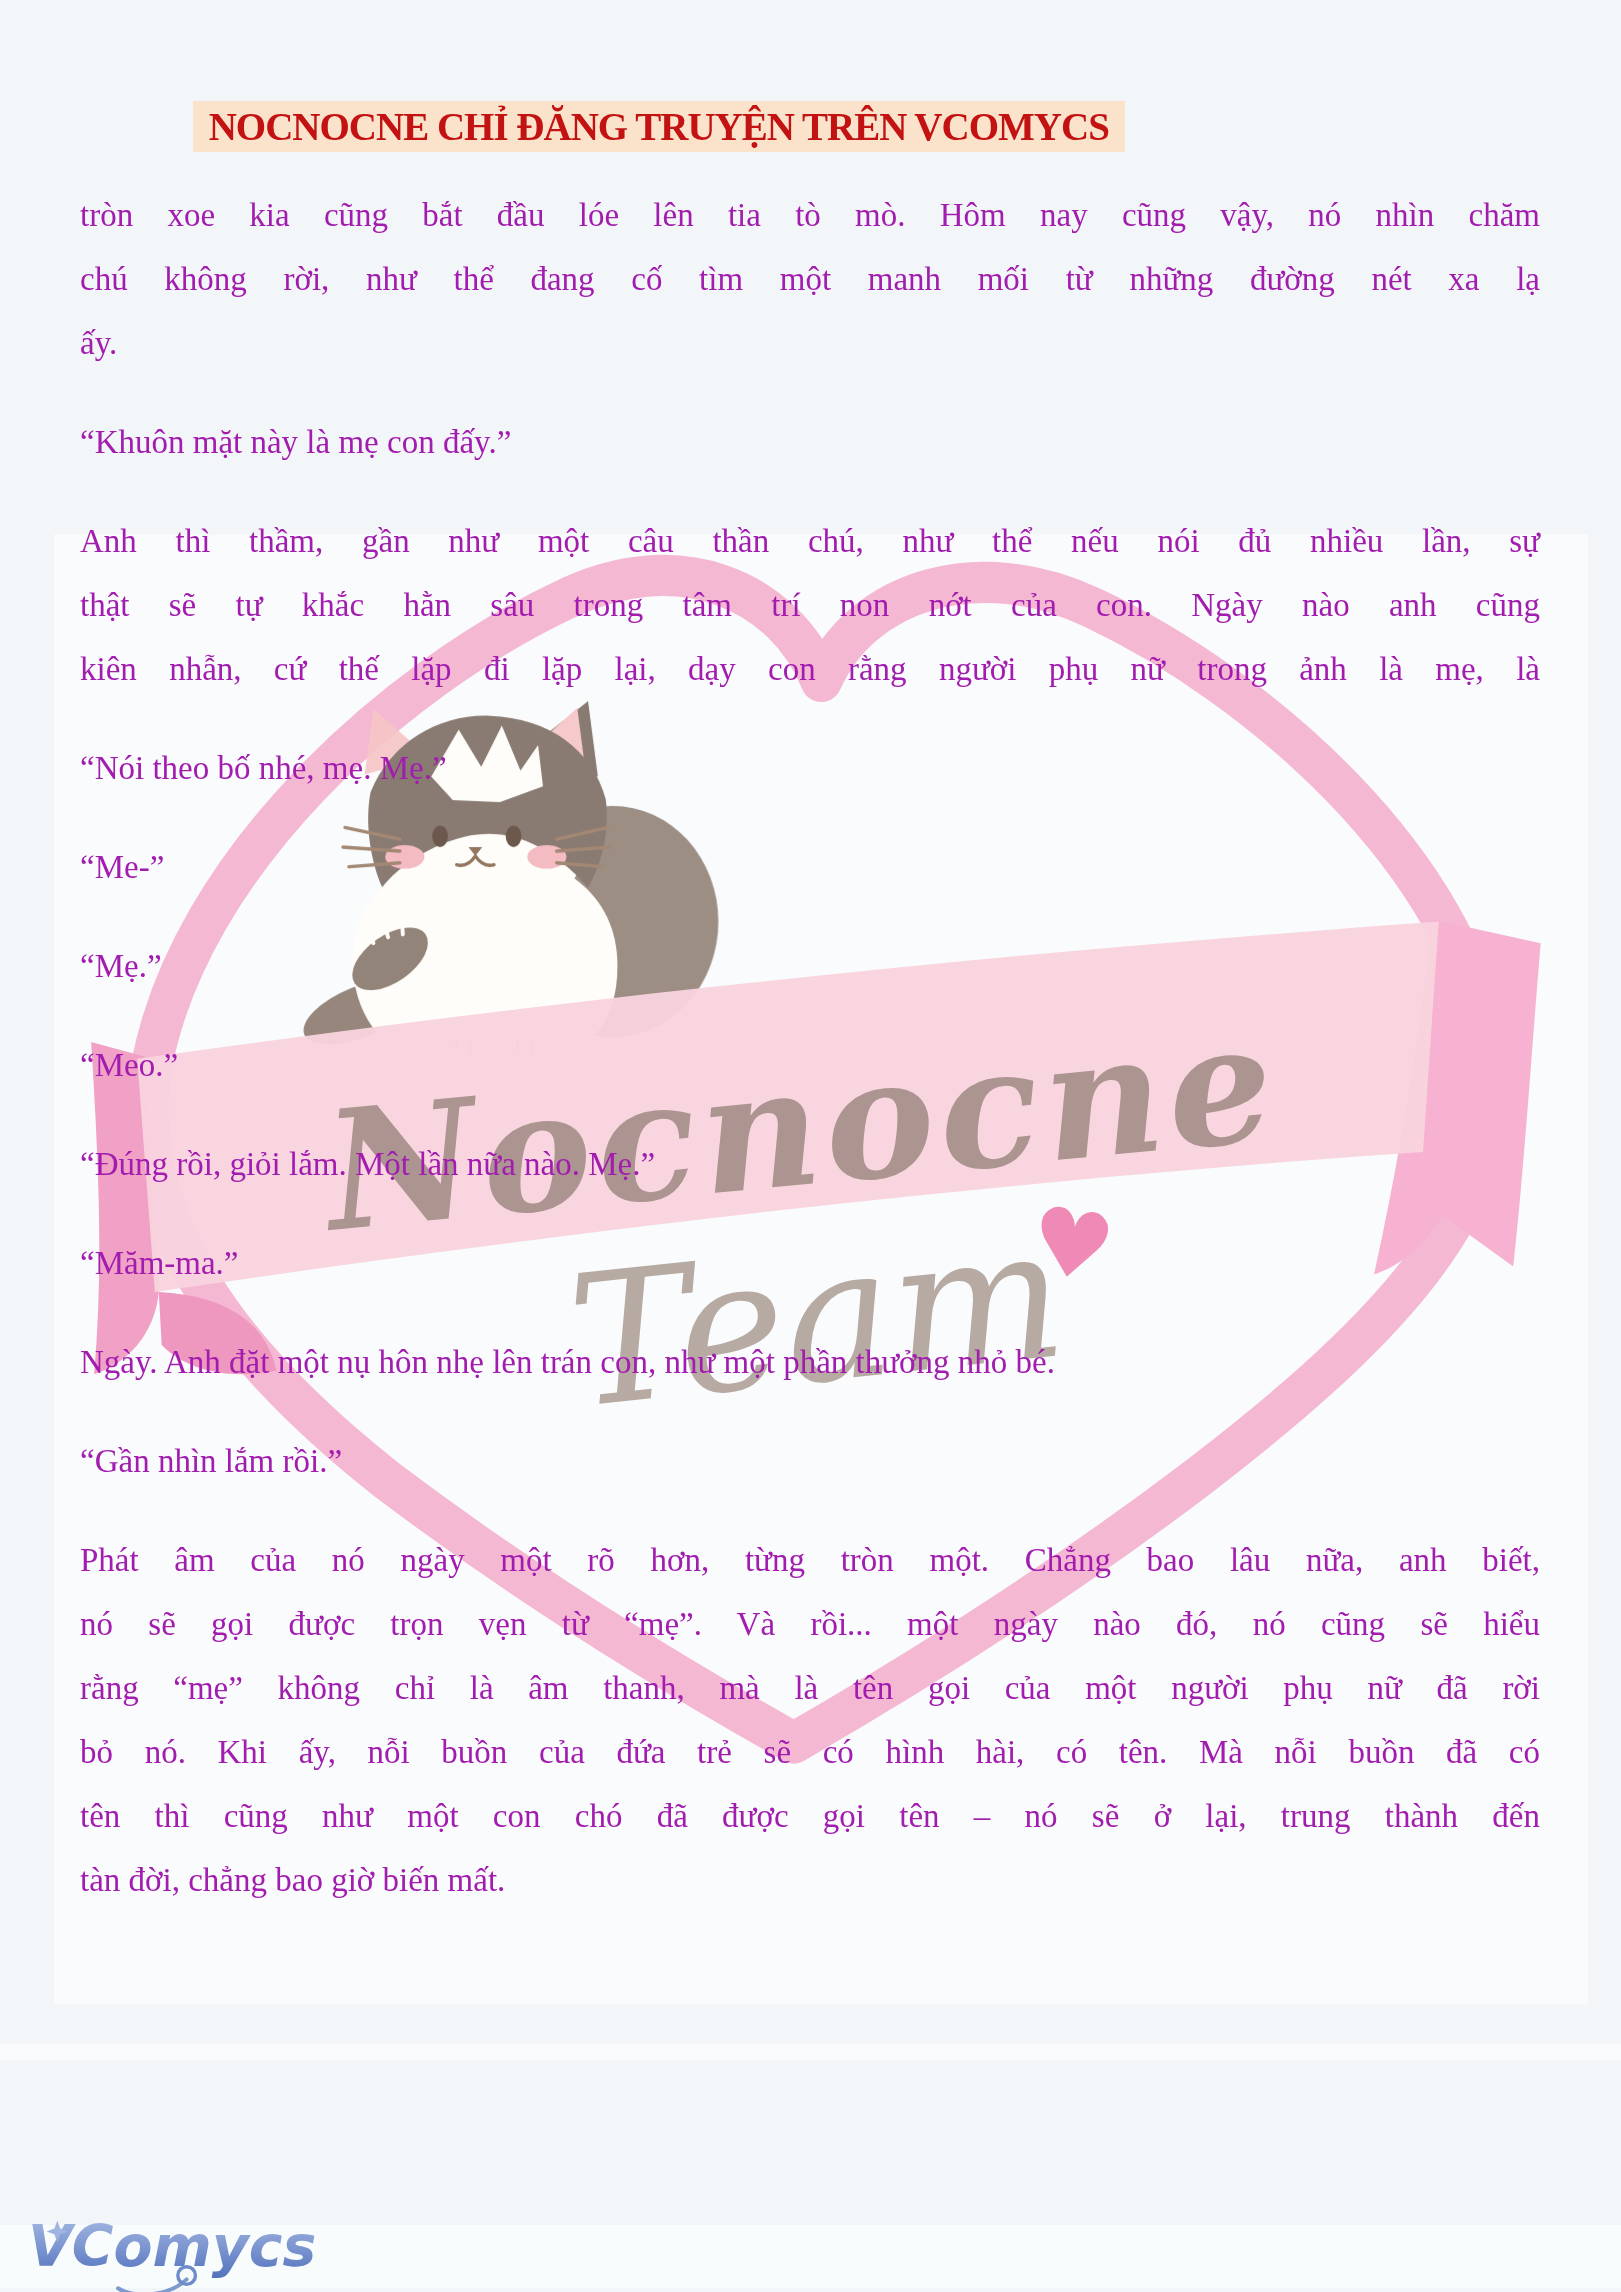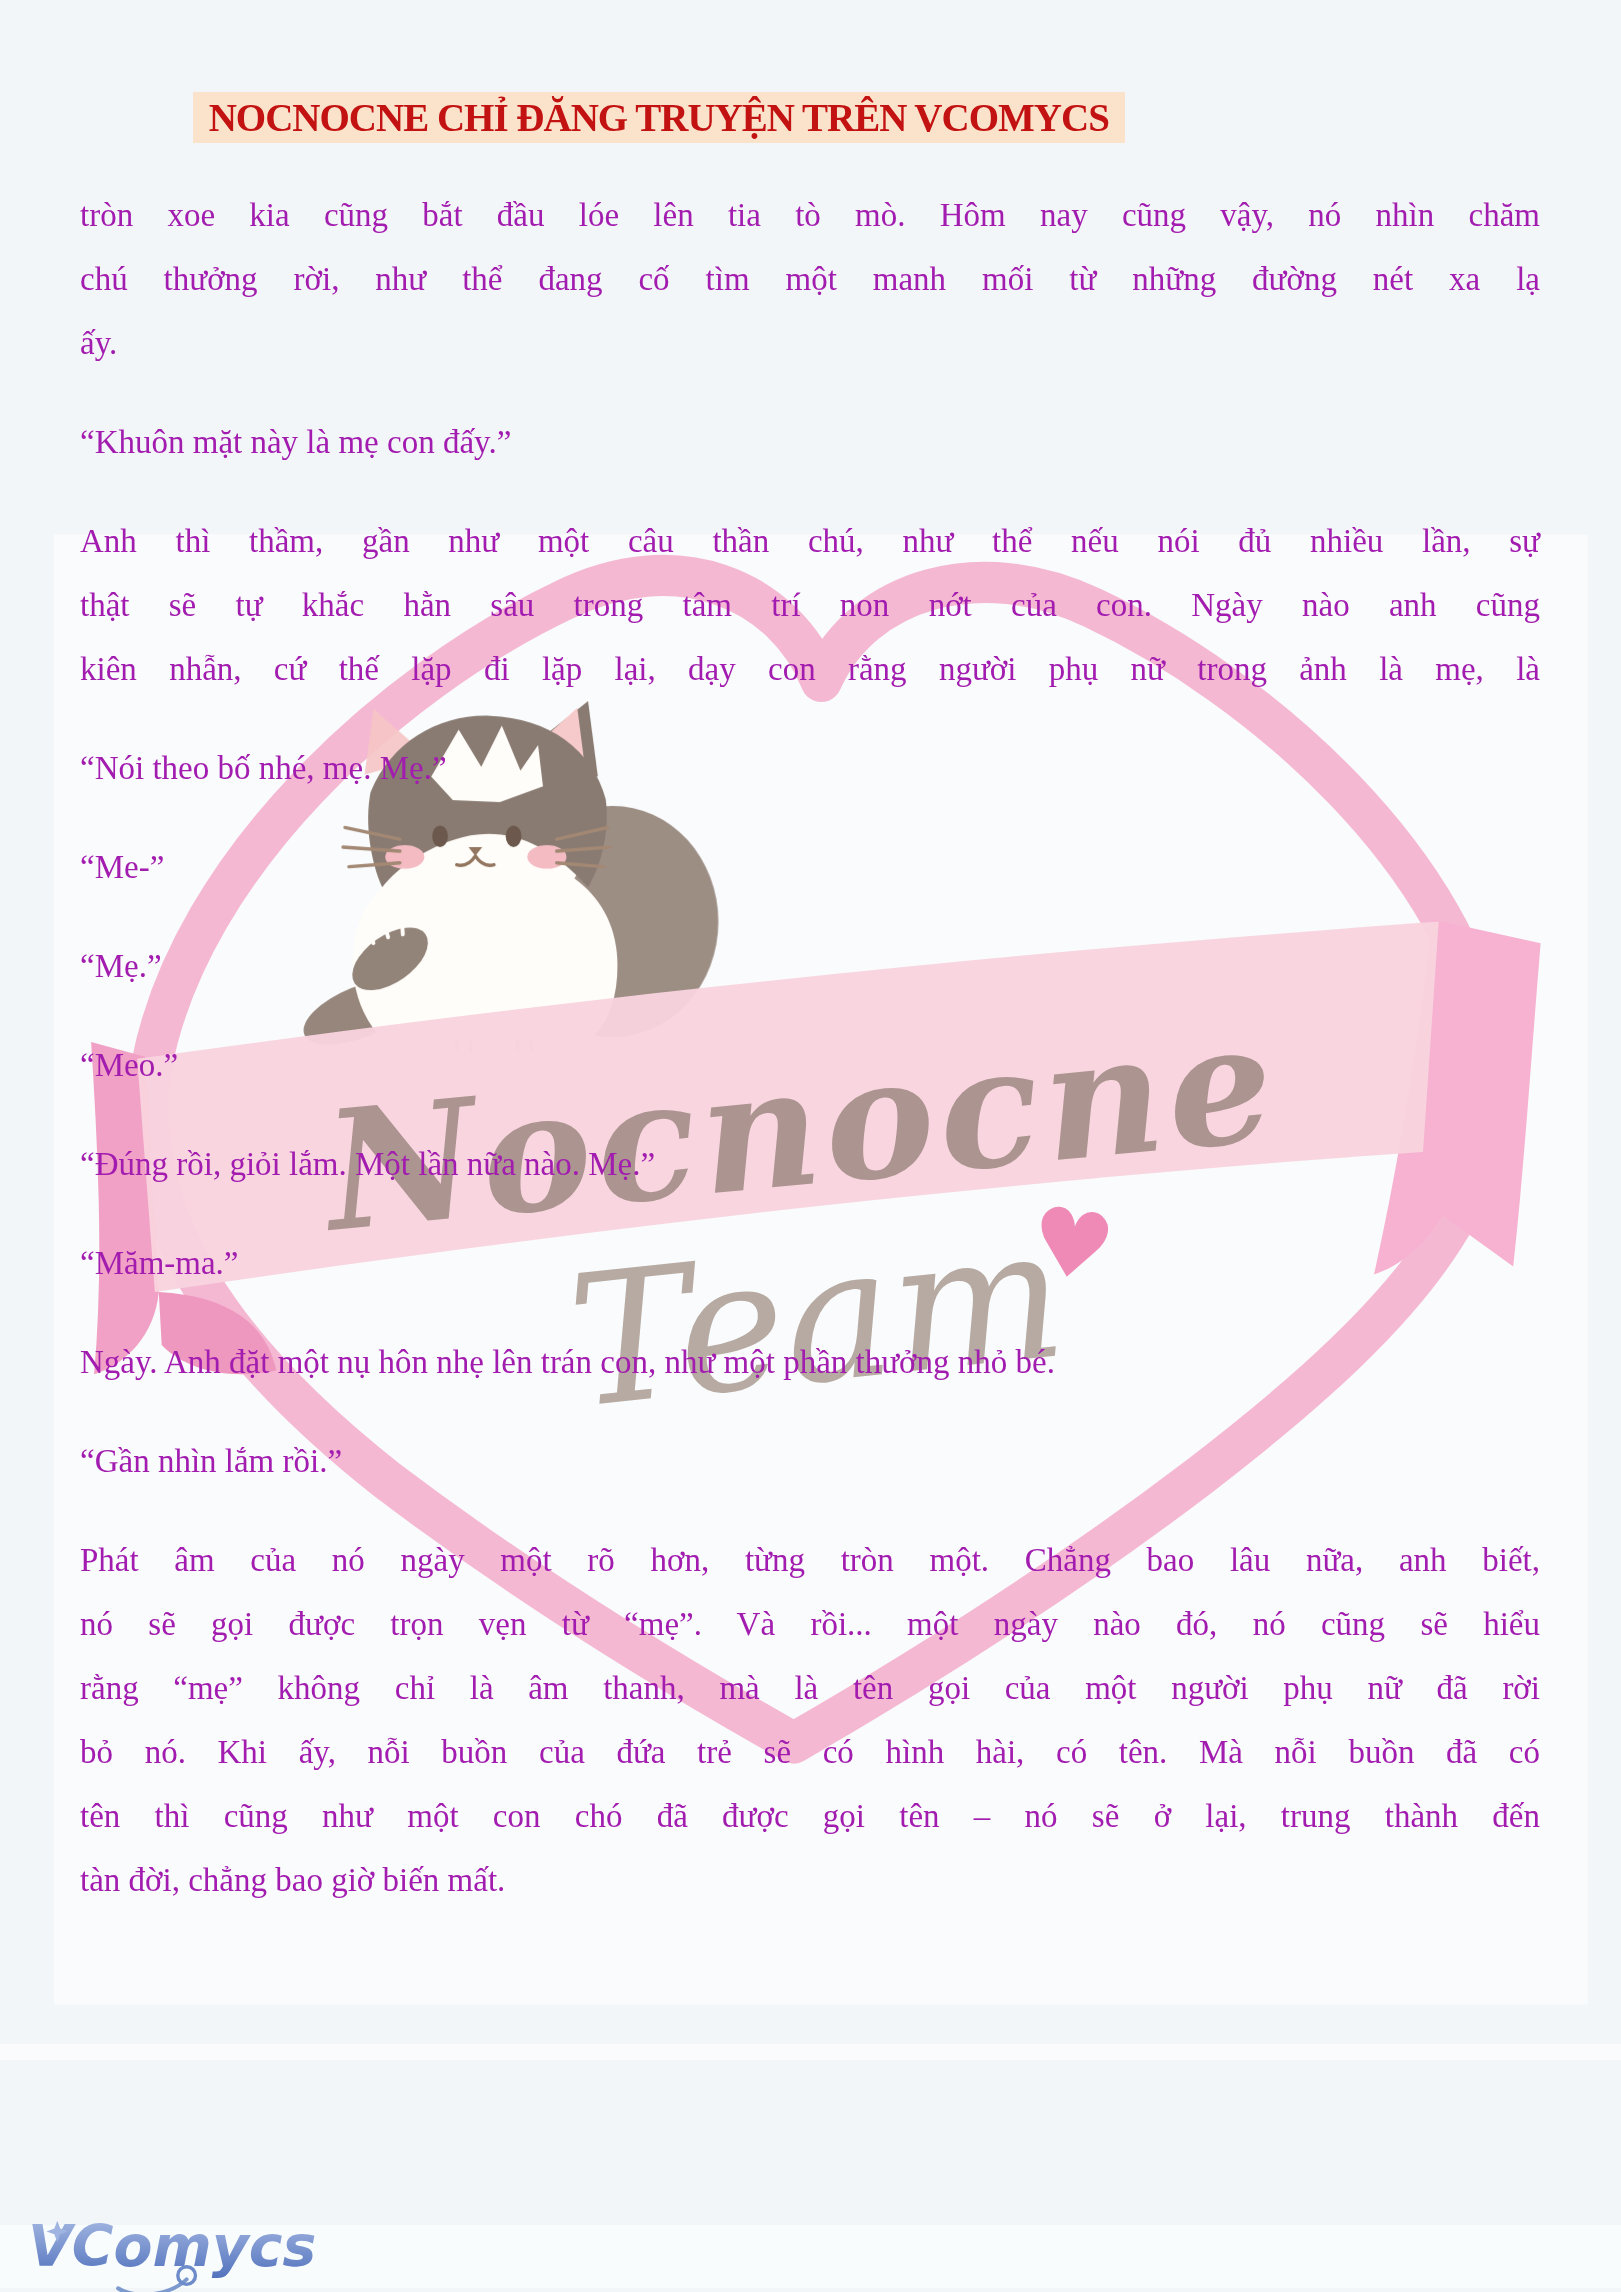--- a/index.html
+++ b/index.html
@@ -3,21 +3,21 @@
 <meta charset="utf-8">
 <style>
   html,body{margin:0;padding:0;background:#e8ebee;}
   .page{
     position:relative;width:1621px;height:2293px;margin:0 auto;
     background:#f3f6f8;overflow:hidden;
     font-family:"Liberation Serif","DejaVu Serif",serif;
   }
   .watermark{position:absolute;left:0;top:0;z-index:0;}
   .header{
-    position:absolute;left:193px;top:92px;z-index:2;
+    position:absolute;left:193px;top:101px;z-index:2;
     background:var(--header_bg,#fbe3cb);color:var(--header_red,#c31212);
     font-weight:bold;font-size:39px;line-height:51px;letter-spacing:-1px;
     padding:0 15.7px;white-space:nowrap;
   }
   .story{
     position:absolute;left:80px;top:183px;width:1460px;z-index:2;
     font-size:33px;line-height:64px;color:#a21caf;
   }
   .para{margin:0 0 35px 0;}
   .line{text-align:justify;text-align-last:justify;}
@@ -99,21 +99,21 @@
   </svg>
 
   <div class="faint-strip-a"></div>
   <div class="faint-strip-b"></div>
 
   <div class="header">NOCNOCNE CHỈ ĐĂNG TRUYỆN TRÊN VCOMYCS</div>
 
   <div class="story" id="story">
       <div class="para">
         <div class="line">tròn xoe kia cũng bắt đầu lóe lên tia tò mò. Hôm nay cũng vậy, nó nhìn chăm</div>
-        <div class="line">chú thưởng rời, như thể đang cố tìm một manh mối từ những đường nét xa lạ</div>
+        <div class="line">chú không rời, như thể đang cố tìm một manh mối từ những đường nét xa lạ</div>
         <div class="line last">ấy.</div>
       </div>
       <div class="para">
         <div class="line last">“Khuôn mặt này là mẹ con đấy.”</div>
       </div>
       <div class="para">
         <div class="line">Anh thì thầm, gần như một câu thần chú, như thể nếu nói đủ nhiều lần, sự</div>
         <div class="line">thật sẽ tự khắc hằn sâu trong tâm trí non nớt của con. Ngày nào anh cũng</div>
         <div class="line">kiên nhẫn, cứ thế lặp đi lặp lại, dạy con rằng người phụ nữ trong ảnh là mẹ, là</div>
       </div>

